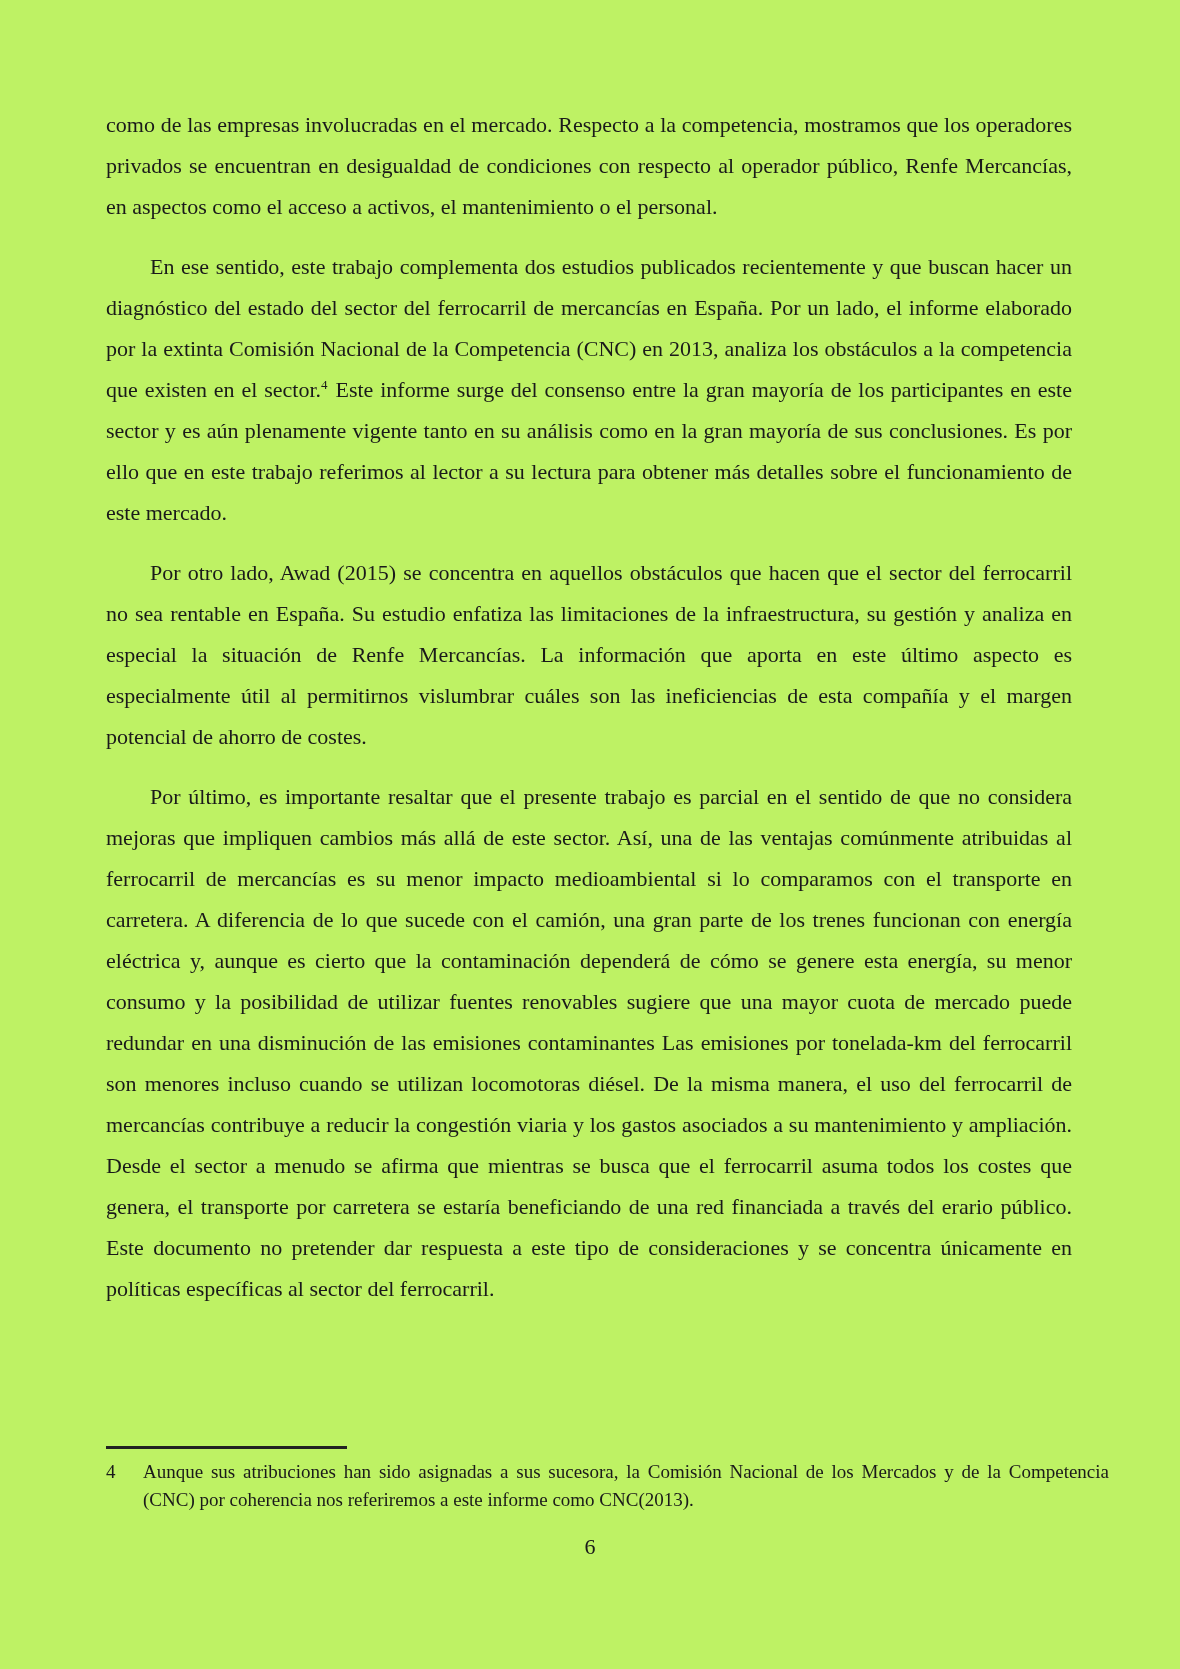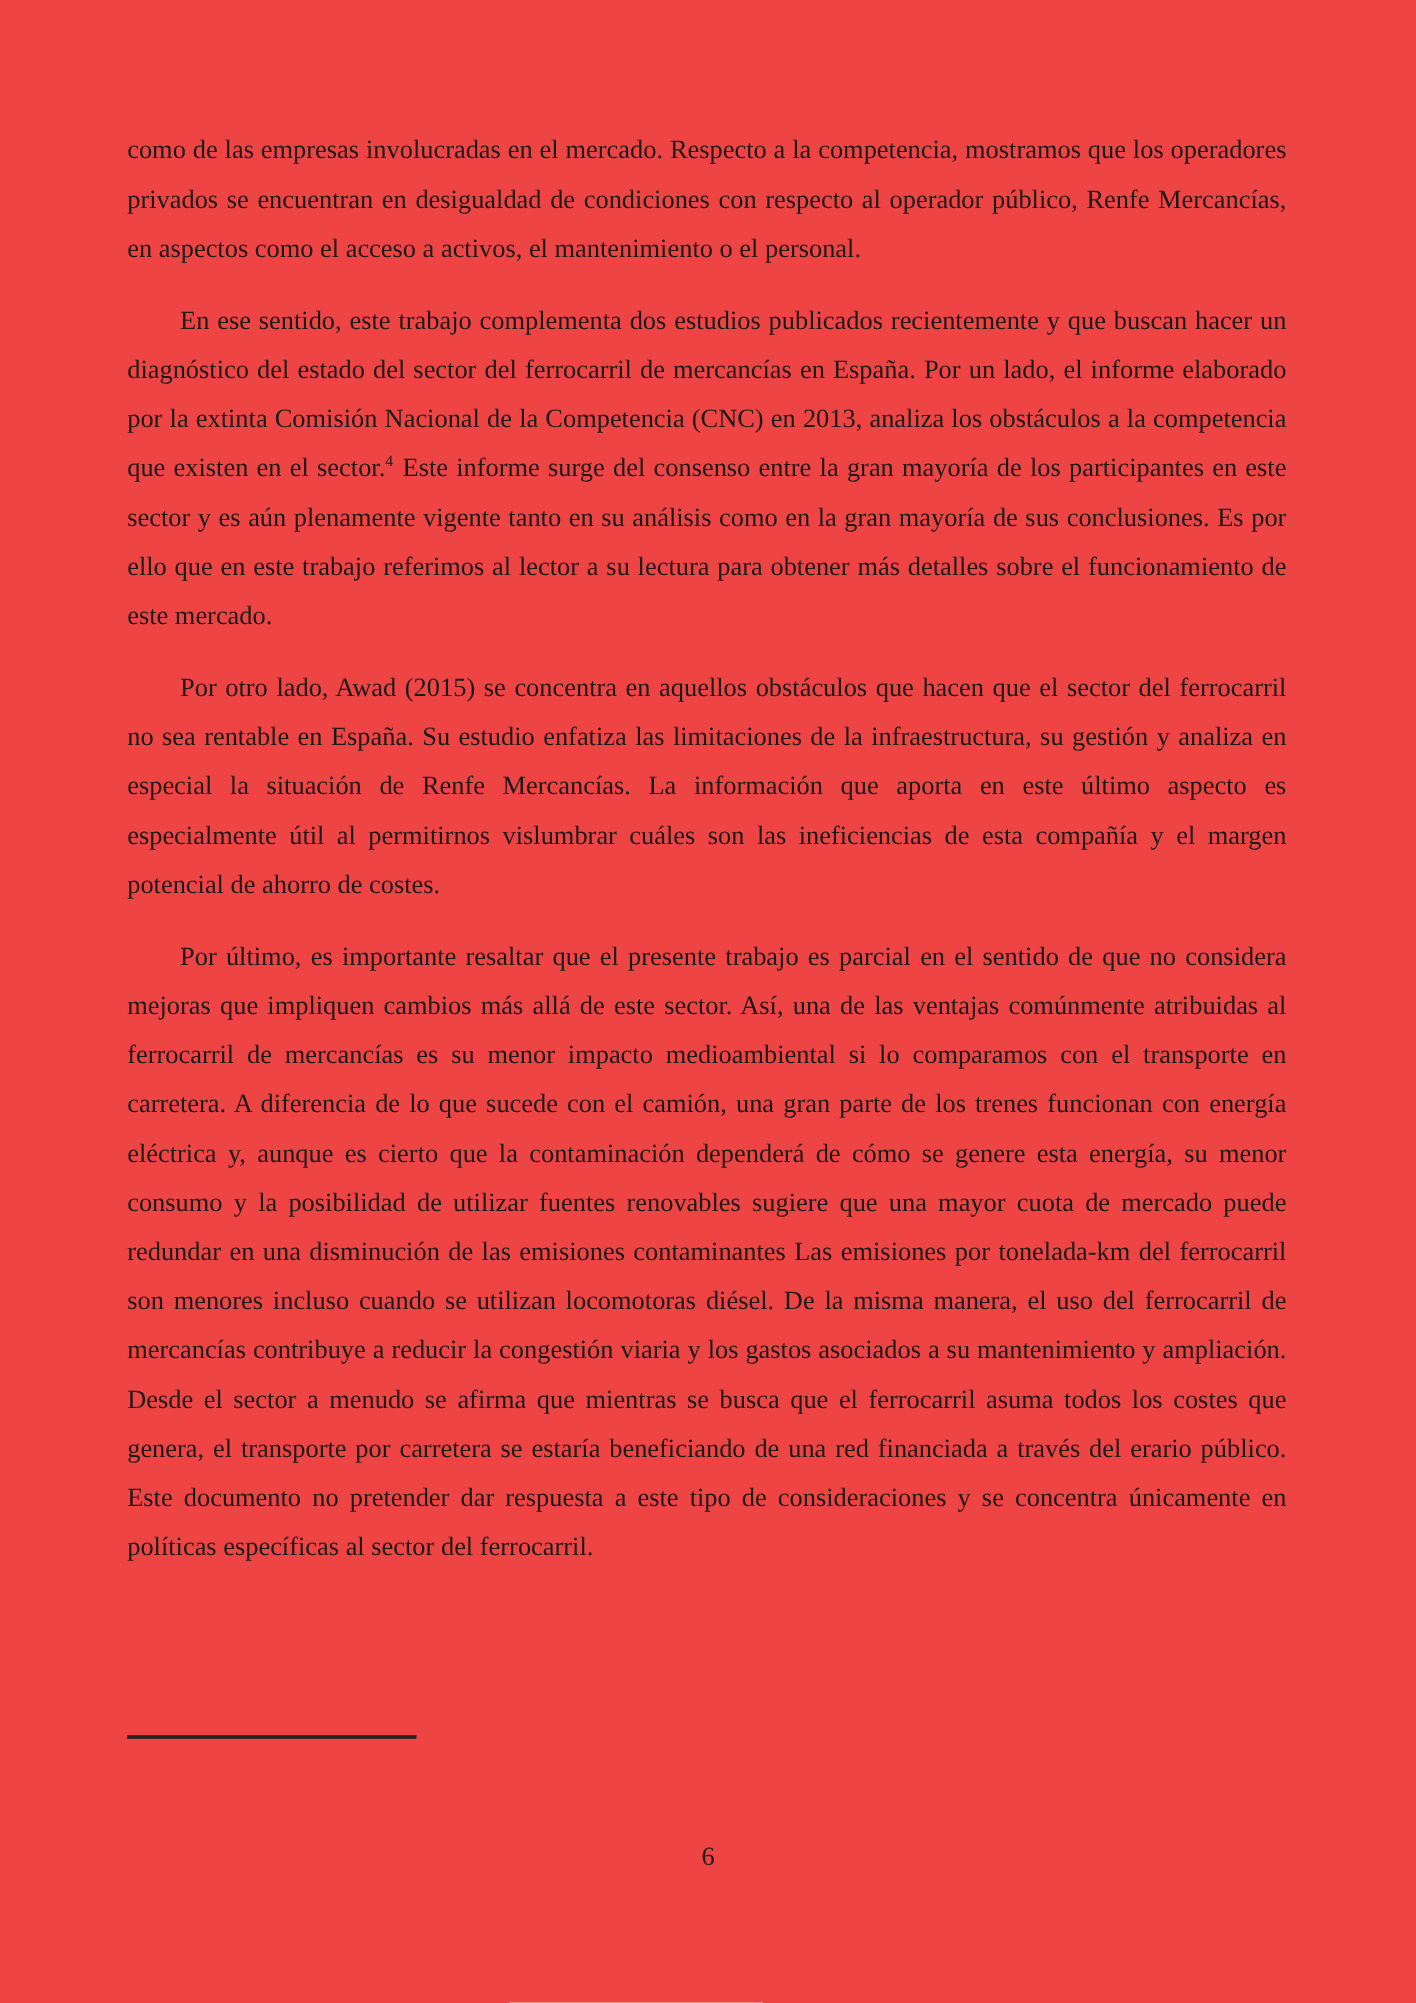--- a/index.html
+++ b/index.html
@@ -4,21 +4,21 @@
 <style>
   html, body {
     margin: 0;
     padding: 0;
     background: #ffffff;
   }
   .page {
     position: relative;
     width: 1180px;
     height: 1669px;
-    background: #ef4444;
+    background: #bef264;
     color: #1a1a1a;
     font-family: "Liberation Serif", "DejaVu Serif", serif;
     overflow: hidden;
   }
   .content {
     position: absolute;
     left: 106px;
     top: 104px;
     width: 966px;
     font-size: 22px;
@@ -84,16 +84,17 @@
     <p class="para"><span>En ese sentido, este trabajo complementa dos estudios publicados recientemente y que buscan hacer un diagnóstico del estado del sector del ferrocarril de mercancías en España. Por un lado, el informe elaborado por la extinta Comisión Nacional de la Competencia (CNC) en 2013, analiza los obstáculos a la competencia que existen en el sector.</span><sup class="fn-ref">4</sup><span> Este informe surge del consenso entre la gran mayoría de los participantes en este sector y es aún plenamente vigente tanto en su análisis como en la gran mayoría de sus conclusiones. Es por ello que en este trabajo referimos al lector a su lectura para obtener más detalles sobre el funcionamiento de este mercado.</span></p>
 
     <p class="para"><span>Por otro lado, Awad (2015) se concentra en aquellos obstáculos que hacen que el sector del ferrocarril no sea rentable en España. Su estudio enfatiza las limitaciones de la infraestructura, su gestión y analiza en especial la situación de Renfe Mercancías. La información que aporta en este último aspecto es especialmente útil al permitirnos vislumbrar cuáles son las ineficiencias de esta compañía y el margen potencial de ahorro de costes.</span></p>
 
     <p class="para"><span>Por último, es importante resaltar que el presente trabajo es parcial en el sentido de que no considera mejoras que impliquen cambios más allá de este sector. Así, una de las ventajas comúnmente atribuidas al ferrocarril de mercancías es su menor impacto medioambiental si lo comparamos con el transporte en carretera. A diferencia de lo que sucede con el camión, una gran parte de los trenes funcionan con energía eléctrica y, aunque es cierto que la contaminación dependerá de cómo se genere esta energía, su menor consumo y la posibilidad de utilizar fuentes renovables sugiere que una mayor cuota de mercado puede redundar en una disminución de las emisiones contaminantes Las emisiones por tonelada-km del ferrocarril son menores incluso cuando se utilizan locomotoras diésel. De la misma manera, el uso del ferrocarril de mercancías contribuye a reducir la congestión viaria y los gastos asociados a su mantenimiento y ampliación. Desde el sector a menudo se afirma que mientras se busca que el ferrocarril asuma todos los costes que genera, el transporte por carretera se estaría beneficiando de una red financiada a través del erario público. Este documento no pretender dar respuesta a este tipo de consideraciones y se concentra únicamente en políticas específicas al sector del ferrocarril.</span></p>
 
   </main>
 
   <div class="footnote-separator"></div>
 
+  <div class="footnote"><span class="fn-marker">4</span><span>Aunque sus atribuciones han sido asignadas a sus sucesora, la Comisión Nacional de los Mercados y de la Competencia (CNC) por coherencia nos referiremos a este informe como CNC(2013).</span></div>
 
   <div class="page-number">6</div>
 
 </div>
 
 </body></html>

